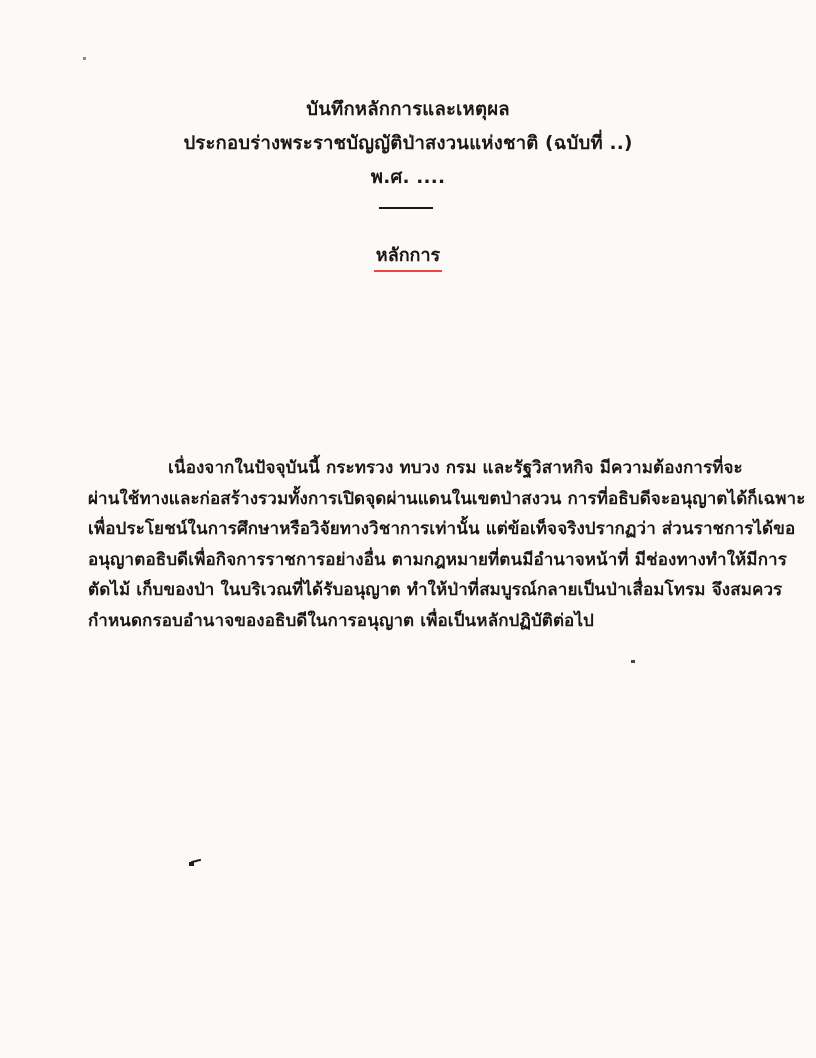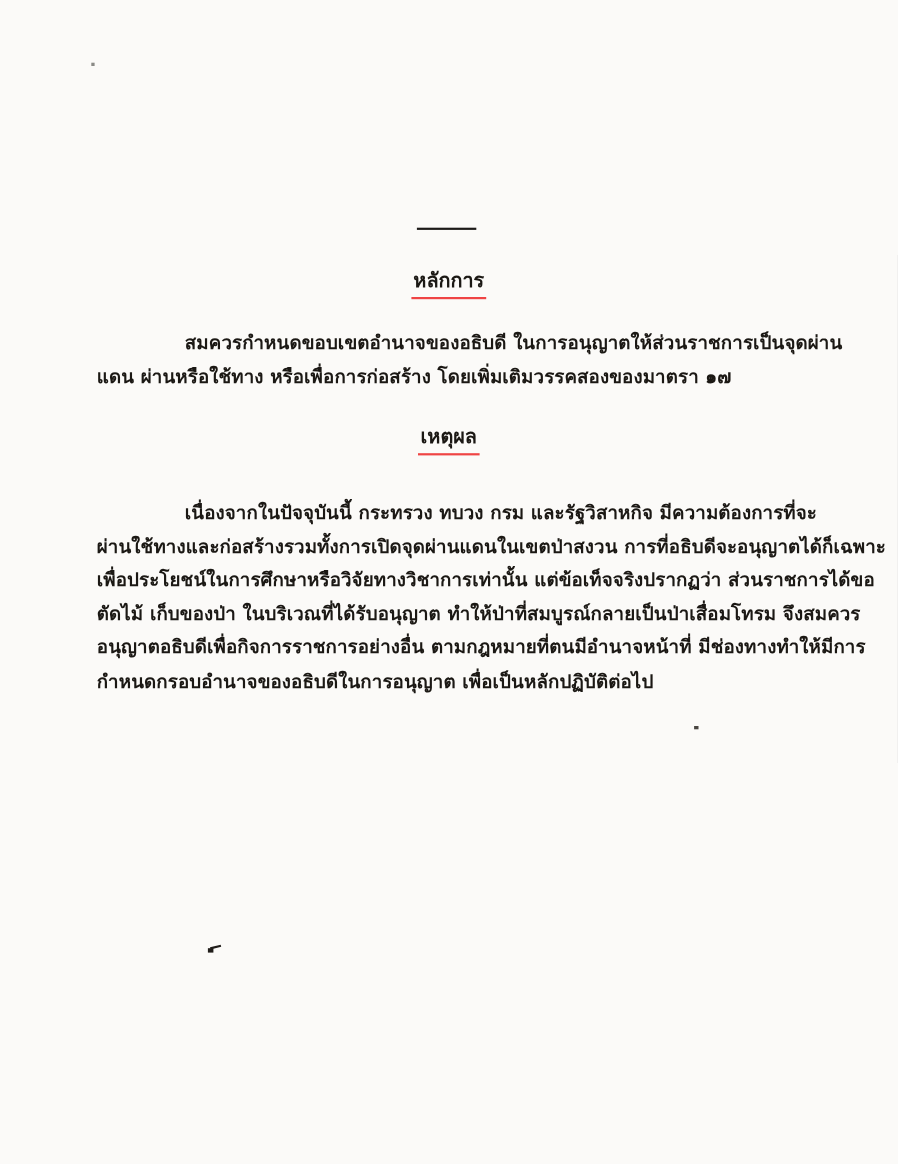--- a/index.html
+++ b/index.html
@@ -89,42 +89,40 @@
     width: 5px;
     height: 4px;
     background: #201d1a;
   }
 </style>
 </head>
 <body>
 
 <div class="page">
 
+  <div class="title-block">
+    <div class="title-line">บันทึกหลักการและเหตุผล</div>
+    <div class="title-line">ประกอบร่างพระราชบัญญัติป่าสงวนแห่งชาติ (ฉบับที่ ..)</div>
+    <div class="title-line">พ.ศ. ....</div>
+  </div>
 
   <div class="divider"></div>
 
   <div class="section-heading" style="top:240px">
     <span class="underlined">หลักการ</span>
   </div>
 
-  <div class="para" style="top:297px">
-    <div class="line indent">สมควรกำหนดขอบเขตอำนาจของอธิบดี ในการอนุญาตให้ส่วนราชการเป็นจุดผ่าน</div>
-    <div class="line">แดน ผ่านหรือใช้ทาง หรือเพื่อการก่อสร้าง โดยเพิ่มเติมวรรคสองของมาตรา ๑๗</div>
-  </div>
 
-  <div class="section-heading" style="top:382px">
-    <span class="underlined">เหตุผล</span>
-  </div>
 
   <div class="para" style="top:452px">
     <div class="line indent">เนื่องจากในปัจจุบันนี้ กระทรวง ทบวง กรม และรัฐวิสาหกิจ มีความต้องการที่จะ</div>
     <div class="line">ผ่านใช้ทางและก่อสร้างรวมทั้งการเปิดจุดผ่านแดนในเขตป่าสงวน การที่อธิบดีจะอนุญาตได้ก็เฉพาะ</div>
     <div class="line">เพื่อประโยชน์ในการศึกษาหรือวิจัยทางวิชาการเท่านั้น แต่ข้อเท็จจริงปรากฏว่า ส่วนราชการได้ขอ</div>
+    <div class="line">อนุญาตอธิบดีเพื่อกิจการราชการอย่างอื่น ตามกฎหมายที่ตนมีอำนาจหน้าที่ มีช่องทางทำให้มีการ</div>
     <div class="line">ตัดไม้ เก็บของป่า ในบริเวณที่ได้รับอนุญาต ทำให้ป่าที่สมบูรณ์กลายเป็นป่าเสื่อมโทรม จึงสมควร</div>
-    <div class="line">อนุญาตอธิบดีเพื่อกิจการราชการอย่างอื่น ตามกฎหมายที่ตนมีอำนาจหน้าที่ มีช่องทางทำให้มีการ</div>
     <div class="line">กำหนดกรอบอำนาจของอธิบดีในการอนุญาต เพื่อเป็นหลักปฏิบัติต่อไป</div>
   </div>
 
   <div class="speck" style="left:83px; top:57px; width:3px; height:3px;"></div>
   <div class="speck dark" style="left:631px; top:660px; width:4px; height:3px;"></div>
   <div class="pen-mark">
     <div class="stroke-a"></div>
     <div class="stroke-b"></div>
   </div>
 

